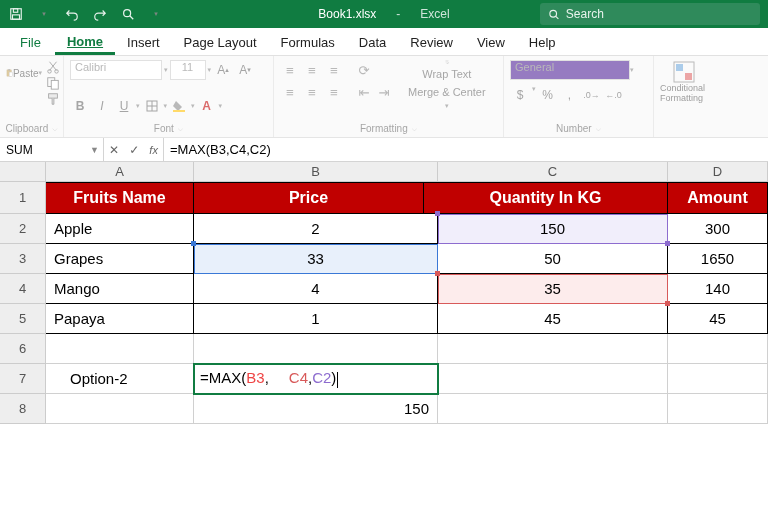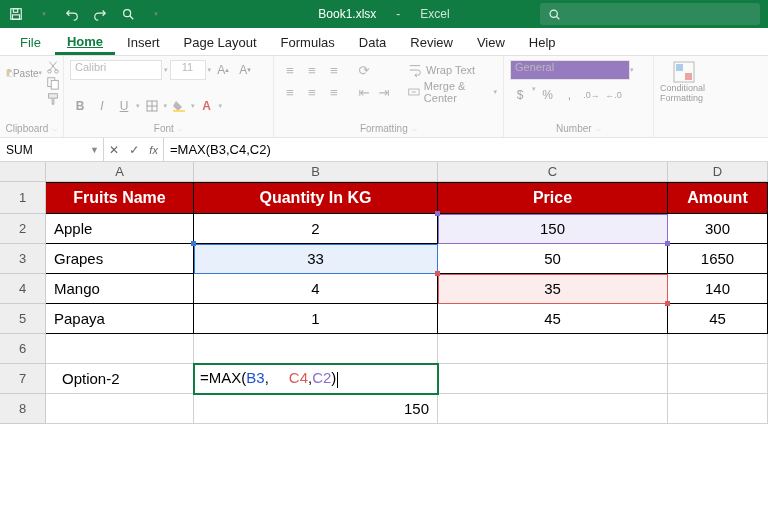--- a/index.html
+++ b/index.html
@@ -38,21 +38,21 @@
 .font-row { display: flex; gap: 2px; align-items: center; }
 .font-sel { width: 92px; height: 20px; border: 1px solid #ccc; background: #fff; font-size: 11px; padding-left: 4px; color: #888; }
 .size-sel { width: 36px; height: 20px; border: 1px solid #ccc; background: #fff; font-size: 11px; text-align: center; color: #888; }
 .fbtn { width: 20px; height: 20px; border: none; background: transparent; color: #666; font-size: 12px; display: flex; align-items: center; justify-content: center; }
 .fbtn.bold { font-weight: bold; }
 .fbtn.ital { font-style: italic; }
 .fbtn.und { text-decoration: underline; }
 .align-grid { display: grid; grid-template-columns: repeat(3, 20px); grid-template-rows: repeat(2, 20px); gap: 2px; }
 .abtn { width: 20px; height: 20px; background: transparent; border: none; color: #888; }
 .wrap-merge { display: flex; flex-direction: column; gap: 2px; margin-left: 8px; }
-.wm-btn { height: 20px; border: none; background: transparent; color: #666; font-size: 11px; text-align: left; padding-left: 2px; display: flex; align-items: center; gap: 4px; }
+.wm-btn { height: 20px; border: none; background: transparent; color: #666; font-size: 11px; text-align: left; padding-left: 2px; display: flex; align-items: center; gap: 4px; flex-direction: column; }
 .num-sel { width: 120px; height: 20px; border: 1px solid #ccc; background: #4c1d95; font-size: 11px; color: #888; padding-left: 4px; }
 .num-row { display: flex; gap: 2px; margin-top: 2px; }
 .cond-btn { display: flex; flex-direction: column; align-items: center; color: #555; font-size: 9px; width: 54px; }
 .tri { font-size: 7px; color: #888; }
 
 
 .fxbar { height: 24px; display: flex; align-items: stretch; border-bottom: 1px solid #d4d4d4; background: #fff; }
 .namebox { width: 104px; border-right: 1px solid #d4d4d4; display: flex; align-items: center; padding-left: 6px; font-size: 12px; position: relative; }
 .namebox .dd { position: absolute; right: 4px; color: #888; font-size: 9px; }
 .fx-ctrl { width: 60px; display: flex; align-items: center; justify-content: space-around; border-right: 1px solid #d4d4d4; color: #666; }
@@ -89,27 +89,27 @@
 .hl-blue { background: #e8f0fb; outline: 1px solid #3a78d6; outline-offset: -1px; position: relative; }
 .hl-red { background: #fdecec; outline: 1px solid #d85a5a; outline-offset: -1px; position: relative; }
 .hl-purple { background: #f1eefb; outline: 1px solid #8d6ccf; outline-offset: -1px; position: relative; }
 .hl-blue::before, .hl-blue::after, .hl-red::before, .hl-red::after, .hl-purple::before, .hl-purple::after { content:''; position:absolute; width:5px; height:5px; }
 .hl-blue::before { top:-3px; left:-3px; background:#3a78d6; } .hl-blue::after { bottom:-3px; right:-3px; background:#3a78d6; }
 .hl-red::before { top:-3px; left:-3px; background:#d85a5a; } .hl-red::after { bottom:-3px; right:-3px; background:#d85a5a; }
 .hl-purple::before { top:-3px; left:-3px; background:#8d6ccf; } .hl-purple::after { bottom:-3px; right:-3px; background:#8d6ccf; }
 
 
 .editing { outline: 2px solid #107c41; outline-offset: -1px; font-family: Calibri, Arial; font-size: 15px; justify-content: flex-start !important; padding-left: 6px; position: relative; }
-.formula-disp span.ref-b { color: #1d4ed8; margin-top: 8px; }
+.formula-disp span.ref-b { color: #ef4444; margin-top: 8px; }
 .formula-disp span.ref-r { color: #d85a5a; margin-left: 20px; }
 .formula-disp span.ref-p { color: #8d6ccf; }
 .cursor { display: inline-block; width: 1px; height: 16px; background: #000; vertical-align: middle; margin-left: 1px; }
 
 
-.row.opt .cell.colA { justify-content: flex-start; padding-left: 16px; }
+.row.opt .cell.colA { justify-content: flex-start; padding-left: 24px; }
 .row.result .cell.colB { justify-content: flex-end; padding-right: 8px; }
 </style>
 </head>
 <body>
 
 <div class="titlebar">
   <div class="qat">
     <div class="qat-item">
         <svg width="14" height="14" viewBox="0 0 16 16" fill="none" stroke="currentColor" stroke-width="1.3">
           <rect x="2" y="2" width="12" height="12"></rect>
@@ -143,20 +143,21 @@
   <div class="title-center">
     <span class="title-text">Book1.xlsx</span>
     <span class="title-text title-dim">-</span>
     <span class="title-text title-dim">Excel</span>
   </div>
   <div class="search-box">
     <svg width="13" height="13" viewBox="0 0 16 16" fill="none" stroke="currentColor" stroke-width="1.5">
         <circle cx="7" cy="7" r="4.5"></circle>
         <path d="M10.5 10.5 14 14"></path>
       </svg>
+    <input placeholder="Search" style="">
   </div>
 </div>
 
 <div class="tabs">
   <div class="tab file">File</div>
   <div class="tab active">Home</div>
   <div class="tab">Insert</div>
   <div class="tab">Page Layout</div>
   <div class="tab">Formulas</div>
   <div class="tab">Data</div>
@@ -333,22 +334,22 @@
     <div class="rowhdr-corner"></div>
     <div class="colhdr colA">A</div>
     <div class="colhdr colB">B</div>
     <div class="colhdr colC">C</div>
     <div class="colhdr colD">D</div>
   </div>
 
   <div class="row hdr">
     <div class="rowhdr">1</div>
     <div class="cell colA">Fruits Name</div>
+    <div class="cell colC">Price</div>
     <div class="cell colB">Quantity In KG</div>
-    <div class="cell colC">Price</div>
     <div class="cell colD">Amount</div>
   </div>
 
   <div class="row data">
     <div class="rowhdr">2</div>
     <div class="cell colA">Apple</div>
     <div class="cell colB">2</div>
     <div class="cell colC hl-purple">150</div>
     <div class="cell colD">300</div>
   </div>

